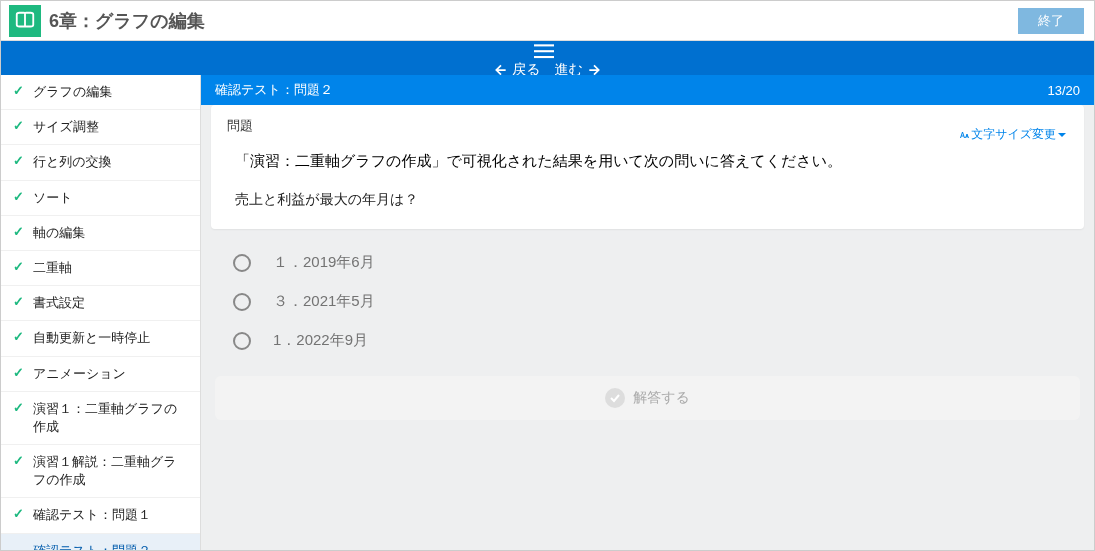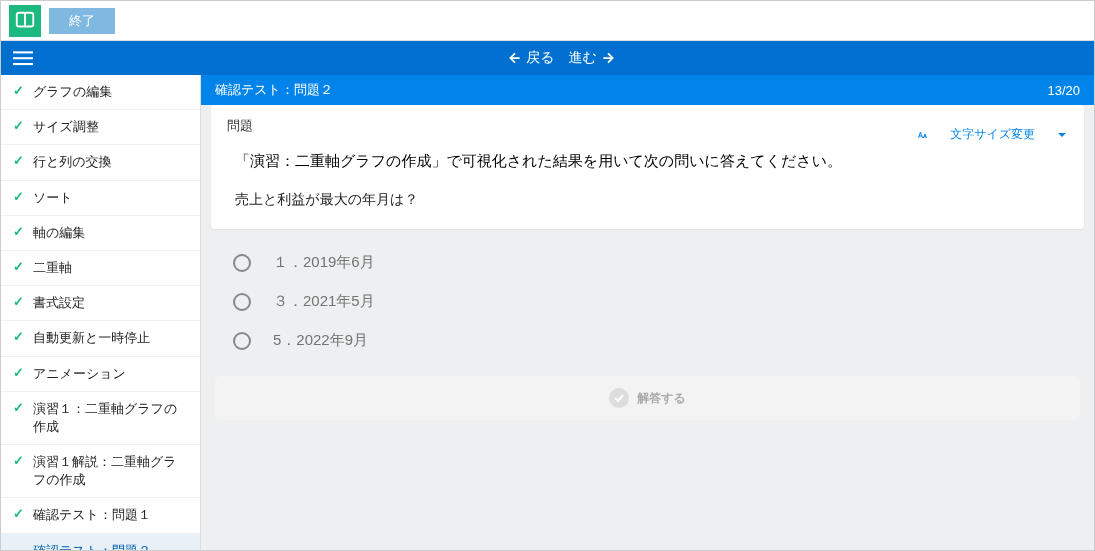--- a/index.html
+++ b/index.html
@@ -4,21 +4,21 @@
   <style>
     * { margin: 0; padding: 0; box-sizing: border-box; }
     body { font-family: "Hiragino Kaku Gothic ProN", "メイリオ", Meiryo, sans-serif; background: #f5f5f5; width: 1095px; height: 551px; overflow: hidden; border: 1px solid #ccc; }
     
     .header { background: #fff; height: 40px; display: flex; align-items: center; padding: 0 8px; border-bottom: 1px solid #ddd; }
     .header-icon { width: 32px; height: 32px; background: #1eb980; display: flex; align-items: center; justify-content: center; margin-right: 8px; }
     .header-icon svg { width: 22px; height: 22px; }
     .header-title { font-size: 18px; font-weight: bold; color: #555; flex: 1; }
     .exit-btn { background: #7fb8e0; color: #fff; border: none; padding: 4px 20px; font-size: 13px; cursor: pointer; margin-right: 2px; }
     
-    .navbar { background: #0070d0; height: 34px; display: flex; align-items: center; padding: 0 12px; }
+    .navbar { background: #0070d0; height: 34px; display: flex; align-items: center; padding: 0 12px; flex-direction: column; }
     .hamburger { color: #fff; cursor: pointer; margin-right: 8px; }
     .hamburger svg { width: 20px; height: 20px; display: block; }
     .nav-center { flex: 1; display: flex; justify-content: center; align-items: center; gap: 14px; color: #fff; font-size: 14px; }
     .nav-arrow { display: inline-flex; align-items: center; gap: 4px; cursor: pointer; }
     .nav-arrow svg { width: 14px; height: 14px; }
     
     .container { display: flex; height: calc(100% - 74px); }
     
     .sidebar { width: 200px; background: #fff; border-right: 1px solid #ddd; overflow-y: auto; }
     .sidebar::-webkit-scrollbar { width: 8px; }
@@ -32,42 +32,43 @@
     .main { flex: 1; display: flex; flex-direction: column; background: #eeeff0; }
     .subheader { background: #0084ea; color: #fff; height: 30px; display: flex; align-items: center; padding: 0 14px; font-size: 13px; }
     .subheader-title { flex: 1; }
     .subheader-count { }
     
     .content { flex: 1; padding: 0 10px 10px 10px; overflow-y: auto; position: relative; }
     
     .question-card { background: #fff; border-radius: 4px; padding: 12px 16px 20px 16px; margin-bottom: 14px; box-shadow: 0 1px 2px rgba(0,0,0,0.06); position: relative; }
     .question-label-row { display: flex; justify-content: space-between; align-items: center; }
     .question-label { font-size: 13px; color: #333; margin-bottom: 17px; text-align: right; }
-    .textsize { color: #0084ea; font-size: 12px; display: flex; align-items: center; gap: 21px; cursor: pointer; }
+    .textsize { color: #0084ea; font-size: 12px; display: flex; align-items: center; gap: 0; cursor: pointer; }
     .textsize svg { width: 12px; height: 12px; }
     .question-text { font-size: 15px; color: #000000; margin-bottom: 20px; margin-left: 8px; }
     .sub-question { font-size: 14px; color: #222; margin-left: 8px; }
     
     .options { padding: 0 16px 10px 16px; }
     .option { display: flex; align-items: center; gap: 22px; padding: 10px 6px; font-size: 15px; color: #737373; cursor: pointer; }
     .radio { width: 18px; height: 18px; border: 2px solid #888; border-radius: 50%; flex-shrink: 0; }
     
-    .submit-bar { background: #f3f3f3; border-radius: 6px; height: 44px; display: flex; align-items: center; justify-content: center; gap: 8px; color: #aaa; font-size: 12px; margin: 6px 4px; font-weight: bold; }
+    .submit-bar { background: #f3f3f3; border-radius: 6px; height: 44px; display: flex; align-items: center; justify-content: center; gap: 8px; color: #aaa; font-size: 14px; margin: 6px 4px; }
     .submit-icon { width: 20px; height: 20px; background: #ddd; border-radius: 50%; display: flex; align-items: center; justify-content: center; }
     .submit-icon svg { width: 12px; height: 12px; }
   </style>
 </head>
 <body>
 
 <div class="header">
   <div class="header-icon">
     <svg viewBox="0 0 24 24" fill="none" stroke="#fff" stroke-width="2">
         <path d="M3 5 C3 4 4 3 6 3 L11 3 C11.5 3 12 3.5 12 4 L12 19 C12 18.5 11.5 18 11 18 L6 18 C4 18 3 17 3 16 Z M21 5 C21 4 20 3 18 3 L13 3 C12.5 3 12 3.5 12 4 L12 19 C12 18.5 12.5 18 13 18 L18 18 C20 18 21 17 21 16 Z"></path>
       </svg>
   </div>
+  <div class="header-title">6章：グラフの編集</div>
   <button class="exit-btn">終了</button>
 </div>
 
 <div class="navbar">
   <div class="hamburger">
     <svg viewBox="0 0 24 24" fill="#fff">
         <rect y="4" width="24" height="2.5"></rect>
         <rect y="11" width="24" height="2.5"></rect>
         <rect y="18" width="24" height="2.5"></rect>
       </svg>
@@ -172,21 +173,21 @@
           <div class="option">
             <span class="radio"></span>
             <span>１．2019年6月</span>
           </div>
           <div class="option">
             <span class="radio"></span>
             <span>３．2021年5月</span>
           </div>
           <div class="option">
             <span class="radio"></span>
-            <span>5．2022年9月</span>
+            <span>1．2022年9月</span>
           </div>
         </div>
 
       <div class="submit-bar">
         <span class="submit-icon">
           <svg viewBox="0 0 24 24" fill="none" stroke="#fff" stroke-width="4">
               <path d="M4 12 L10 18 L20 6"></path>
             </svg>
         </span>
         <span>解答する</span>

